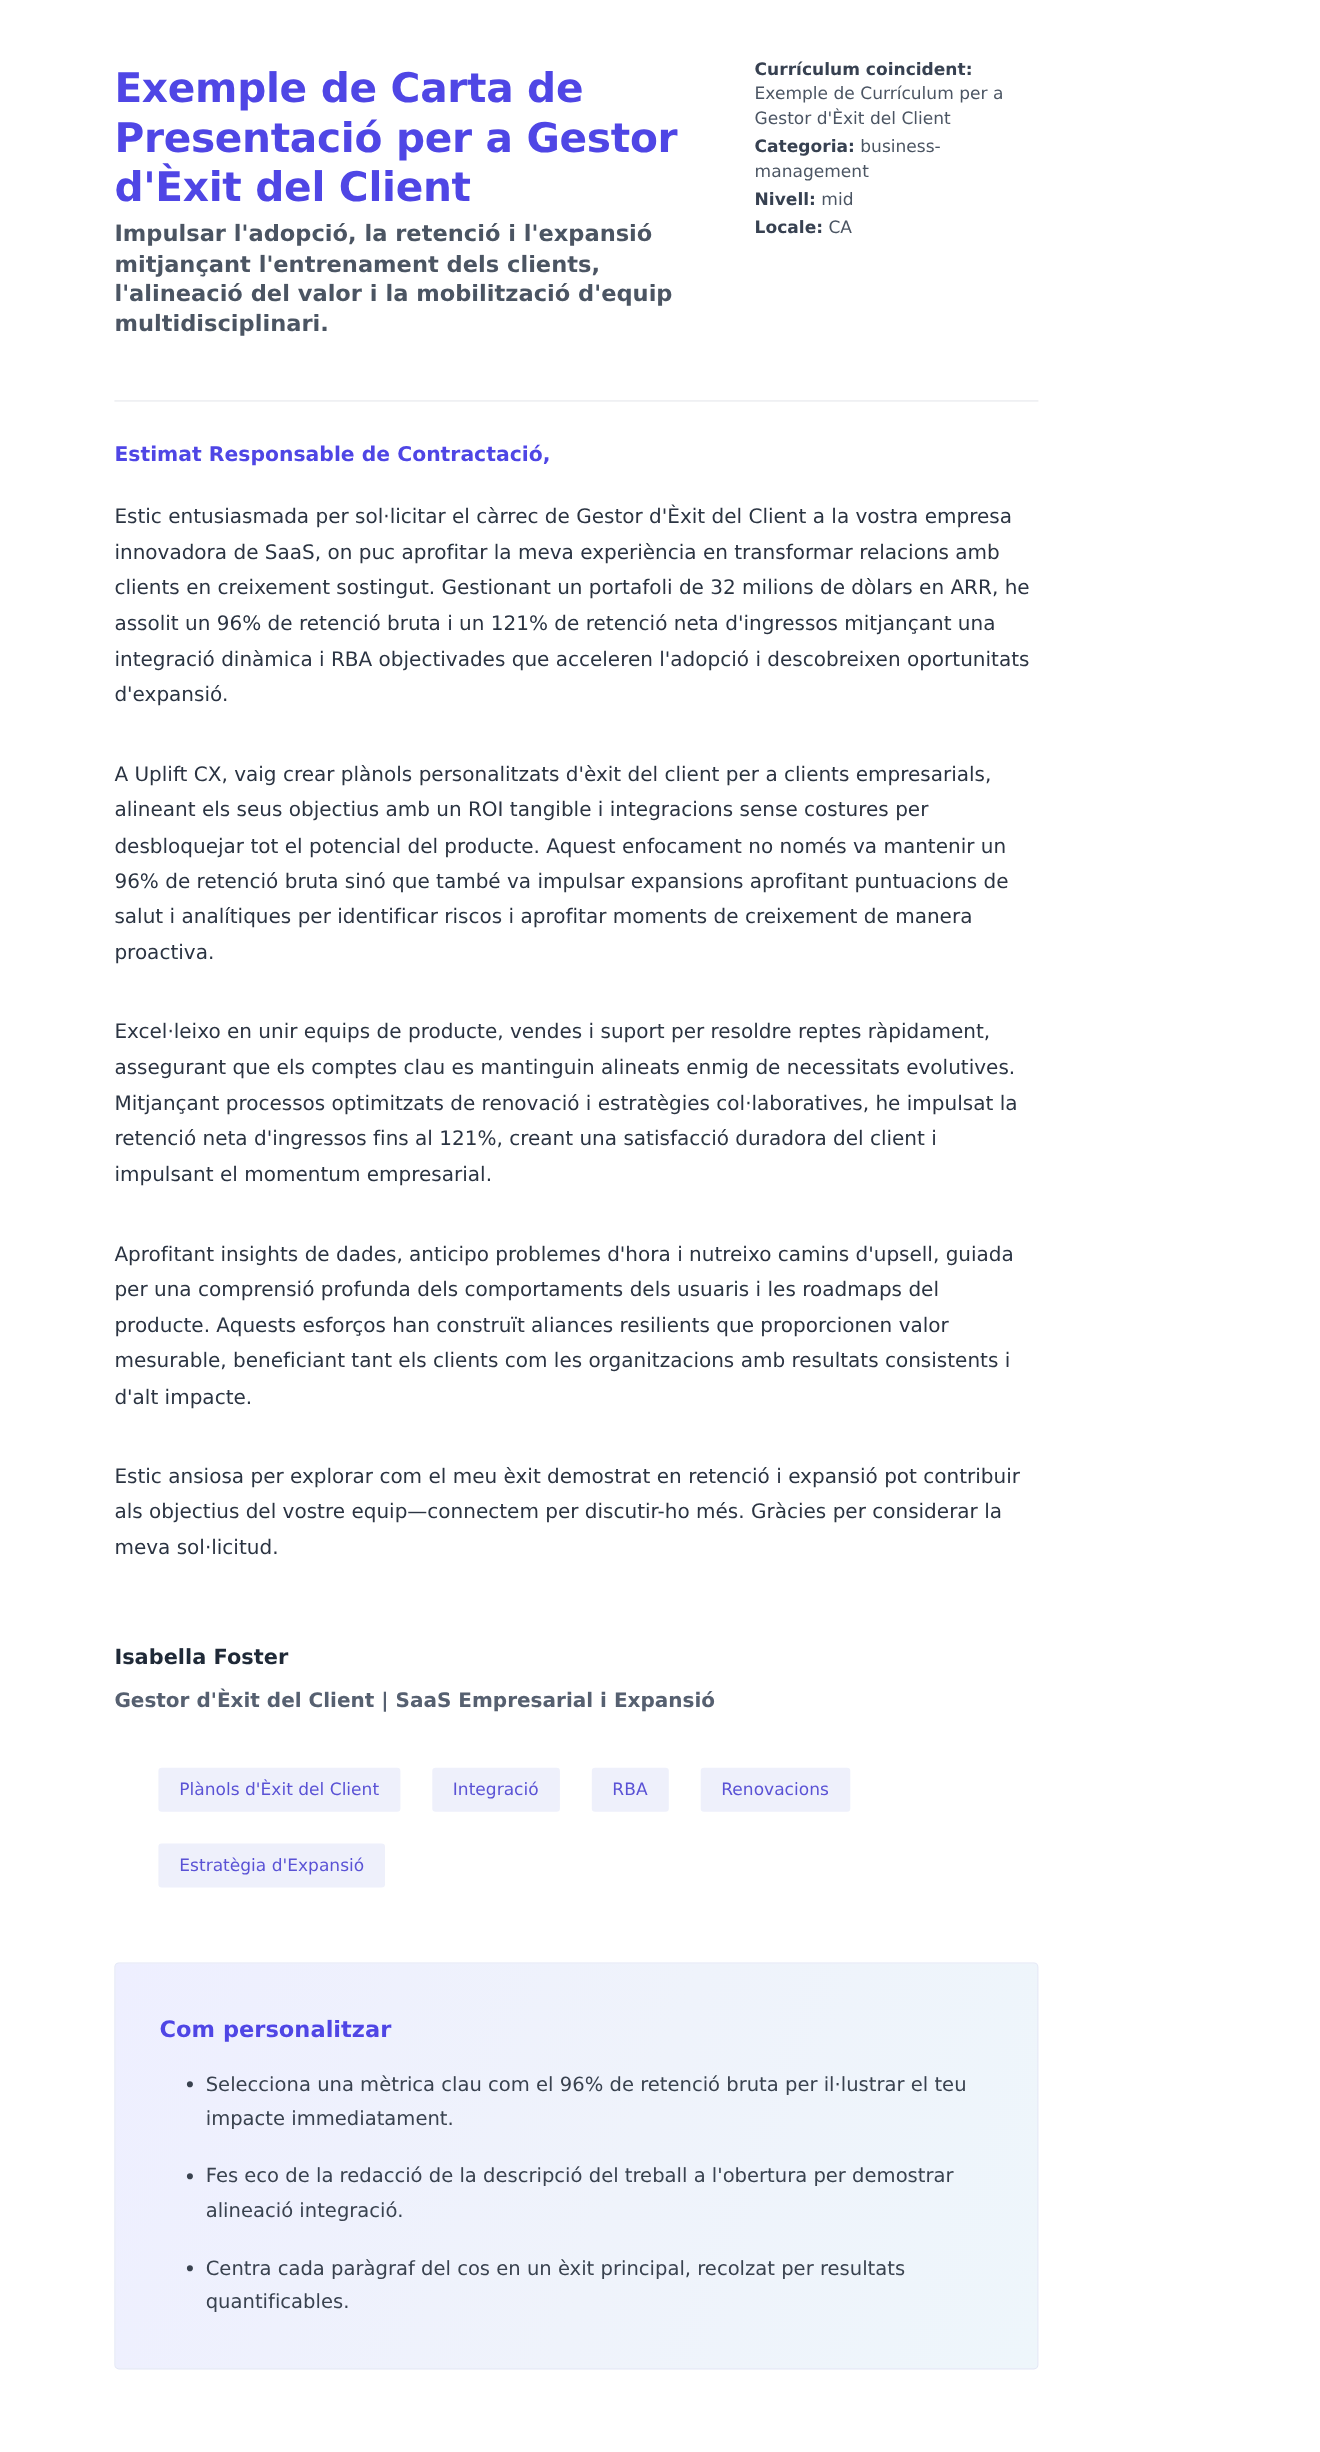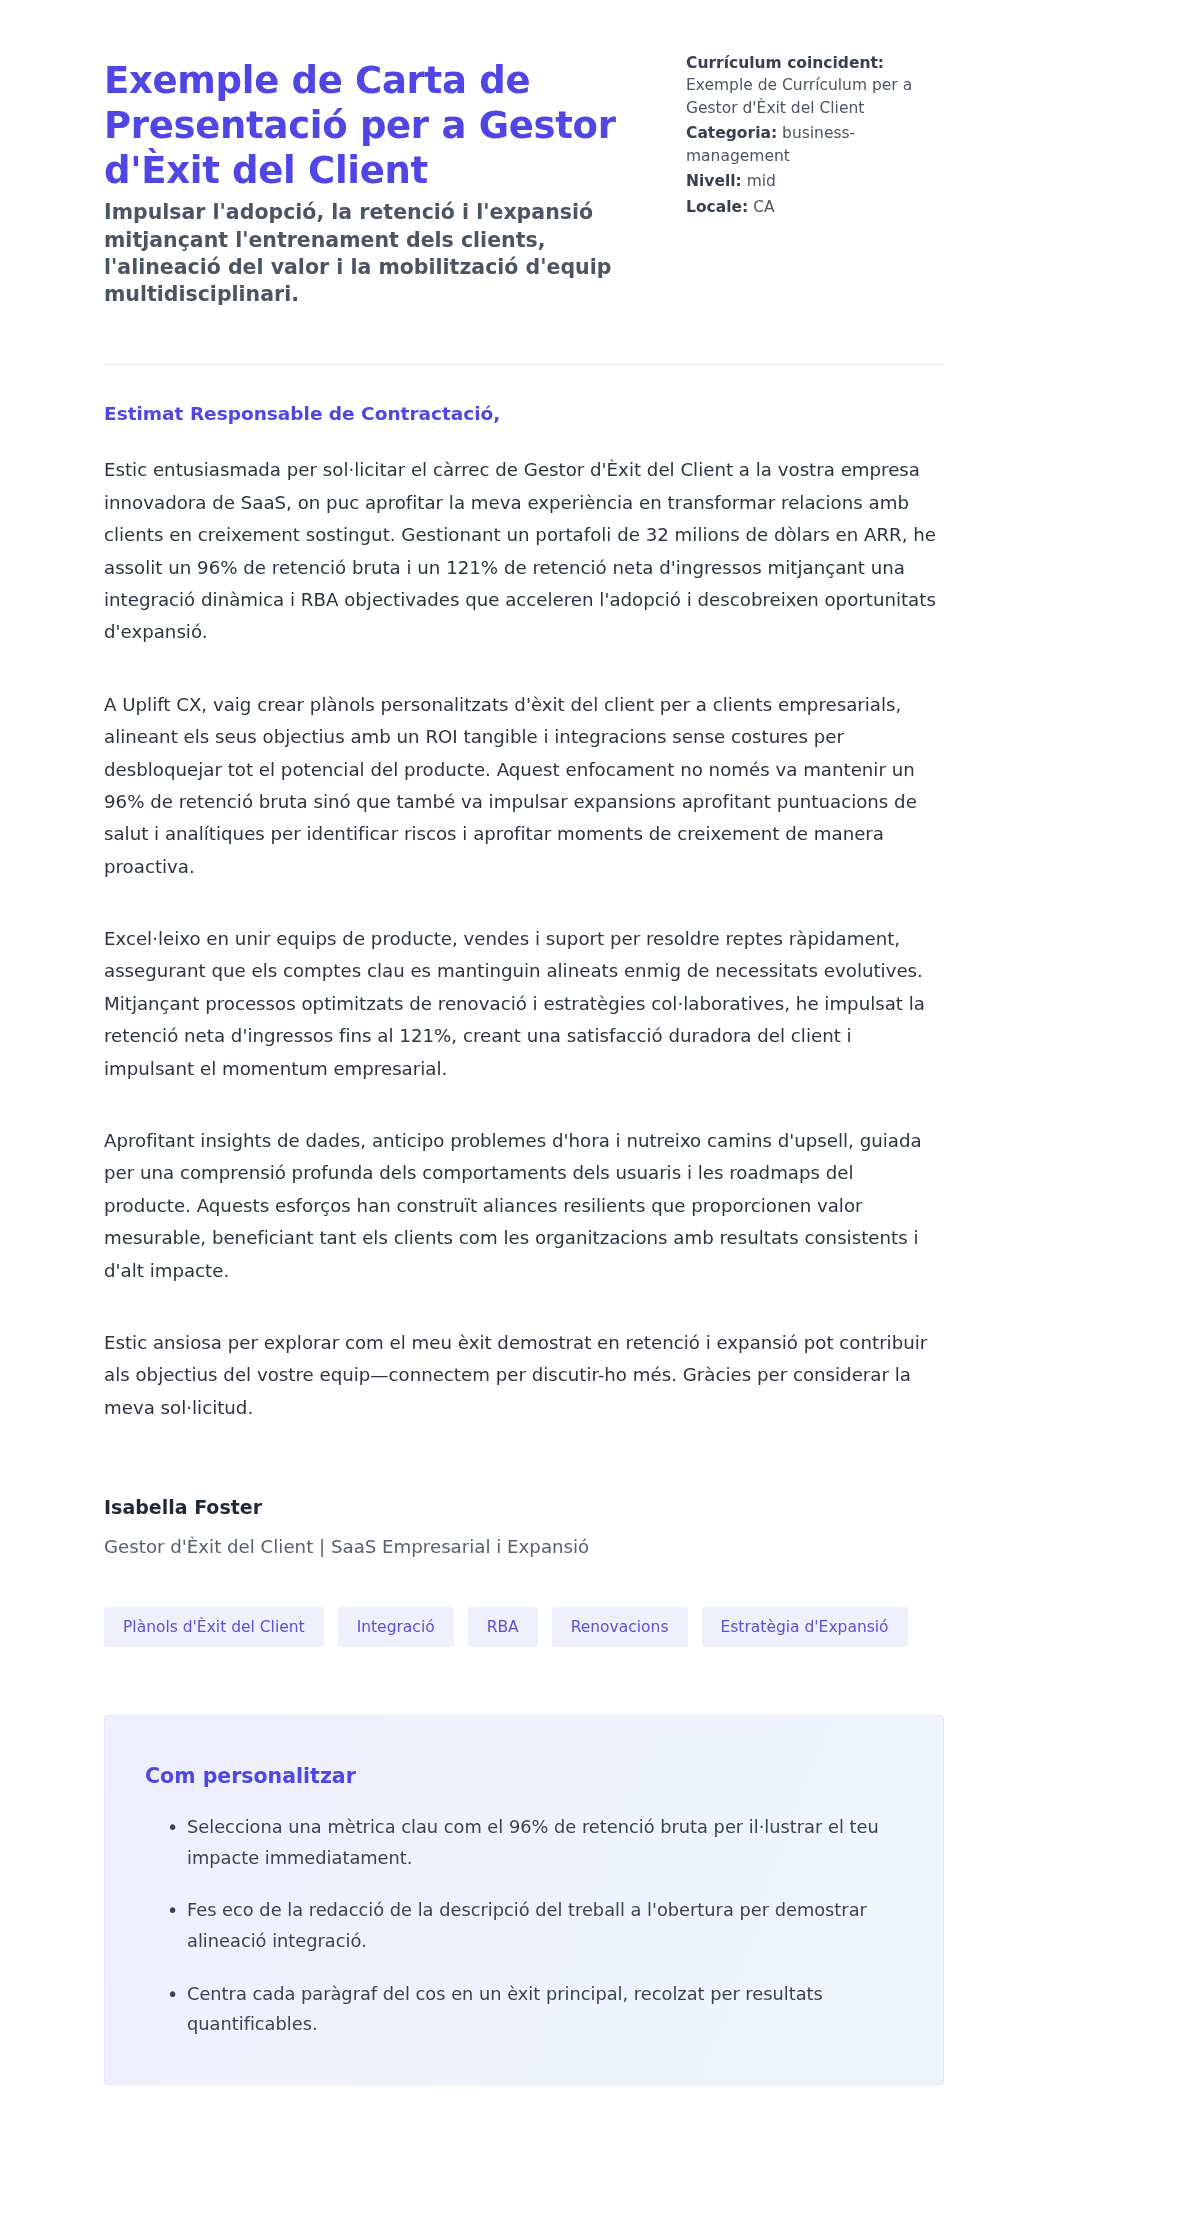--- a/index.html
+++ b/index.html
@@ -98,28 +98,30 @@
   .sig-name {
     margin: 0;
     font-size: 19px;
     font-weight: 700;
     color: #1f2937;
   }
   .sig-role {
     margin: 18px 0 0 0;
     font-size: 18.2px;
     color: #566070;
+    font-weight: bold;
   }
 
   
   .tags {
     display: flex;
     flex-wrap: wrap;
-    gap: 14px;
+    gap: 29px;
     margin-top: 50px;
+    margin-left: 40px;
   }
   .tag {
     background: #eef0fb;
     color: #5a52d5;
     font-size: 15.5px;
     padding: 11px 19px;
     border-radius: 3px;
     white-space: nowrap;
   }
 

